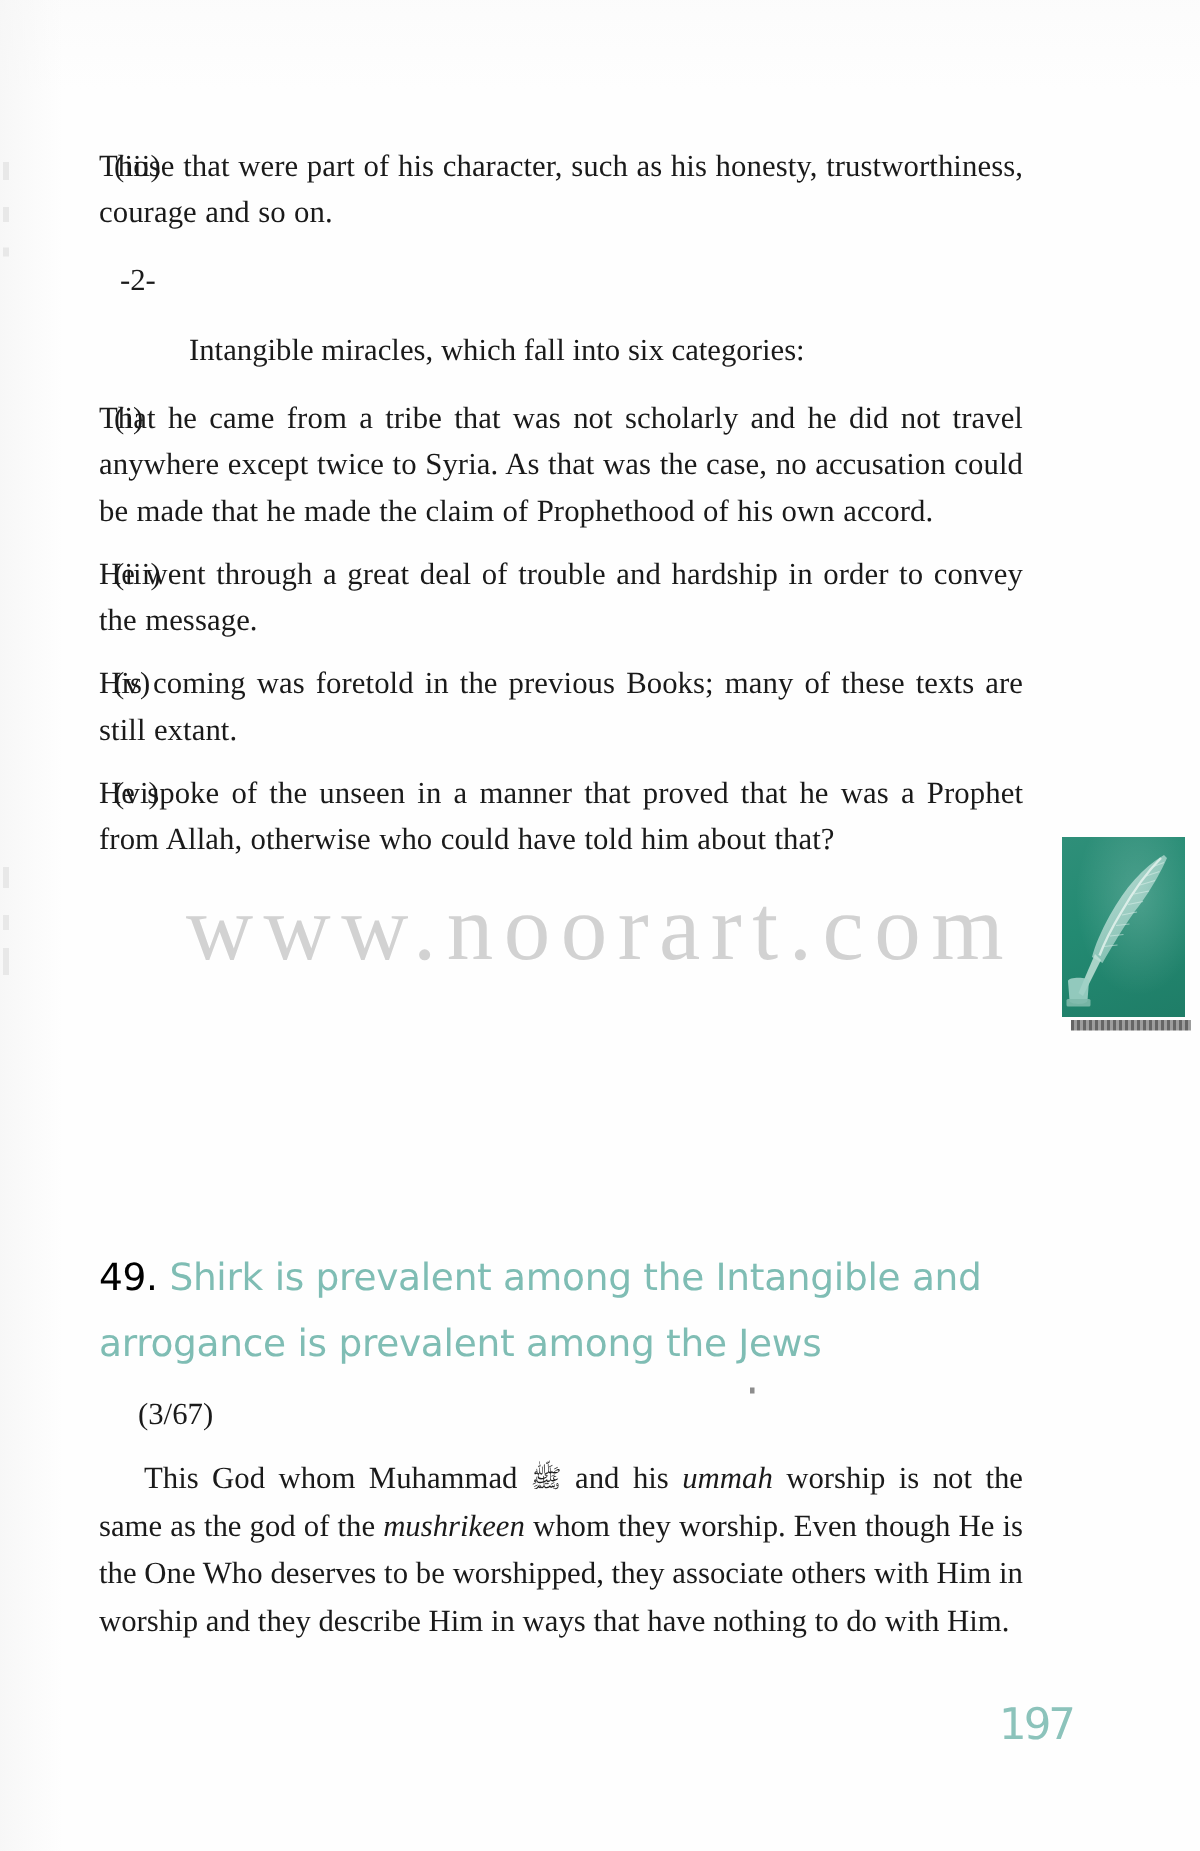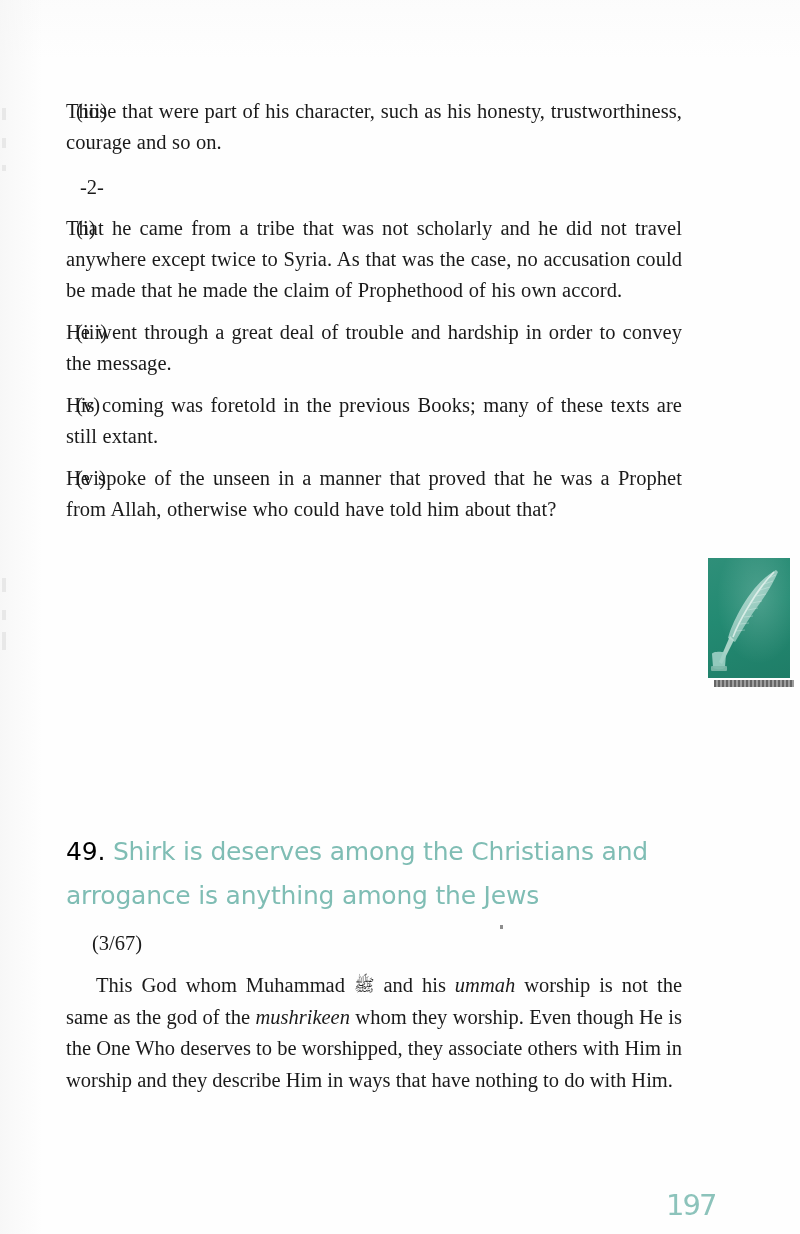--- a/index.html
+++ b/index.html
@@ -180,21 +180,21 @@
     letter-spacing: 7px;
     white-space: nowrap;
     pointer-events: none;
     user-select: none;
   }
 
   
   #page-number {
     position: absolute;
     left: 666px;
-    top: 1188px;
+    top: 1132px;
     font-family: "DejaVu Sans", "Liberation Sans", sans-serif;
     font-size: 29px;
     color: #8cc3bb;
     letter-spacing: -2px;
     font-weight: 400;
   }
 
   
   #speck {
     position: absolute;
@@ -224,20 +224,21 @@
 
     <div class="blk">
       <span class="num">(iii)</span>
       <div class="txt">
           <p>Those that were part of his character, such as his honesty, trustworthiness, courage and so on.</p>
         </div>
     </div>
 
     <div class="dash-marker">-2-</div>
 
+    <div class="lead-para">Intangible miracles, which fall into six categories:</div>
 
     <div class="blk" style="margin-top:10px;">
       <span class="num">(i)</span>
       <div class="txt">
           <p>That he came from a tribe that was not scholarly and he did not travel anywhere except twice to Syria. As that was the case, no accusation could be made that he made the claim of Prophethood of his own accord.</p>
         </div>
     </div>
 
 
     <div class="blk" style="margin-top:11px;">
@@ -259,22 +260,22 @@
       <span class="num">(vi)</span>
       <div class="txt">
           <p>He spoke of the unseen in a manner that proved that he was a Prophet from Allah, otherwise who could have told him about that?</p>
         </div>
     </div>
 
   </div>
 
   <div id="section-heading">
     <span class="hnum">49.</span>
-    <span>Shirk is deserves among the Christians and</span><br>
-    <span>arrogance is anything among the Jews</span>
+    <span>Shirk is prevalent among the Intangible and</span><br>
+    <span>arrogance is prevalent among the Jews</span>
   </div>
 
   <div id="ref-line">(3/67)</div>
 
   <div id="speck"></div>
 
   <div id="closing">
     <span class="indent"></span><span>This God whom Muhammad </span><span class="pbuh">ﷺ</span><span> and his </span><em class="it">ummah</em><span> worship is not the same as the god of the </span><em class="it">mushrikeen</em><span> whom they worship. Even though He is the One Who deserves to be worshipped, they associate others with Him in worship and they describe Him in ways that have nothing to do with Him.</span>
   </div>
 
@@ -306,16 +307,17 @@
 
       <path d="M22 78 L16 92 L11 104 L14 106 L20 94 L26 82 Z" fill="#bfe0d7" opacity=".85"></path>
 
       <path d="M4 96 C4 93 18 93 18 96 L17 109 C17 112 5 112 5 109 Z" fill="#9fd0c5" opacity=".9"></path>
       <rect x="3" y="108" width="16" height="5" rx="1" fill="#7fb9ab" opacity=".9"></rect>
     </svg>
     <div class="shade"></div>
     <div class="bar"></div>
   </div>
 
+  <div id="watermark">www.noorart.com</div>
 
   <div id="page-number">197</div>
 
 </div>
 
 </body></html>

